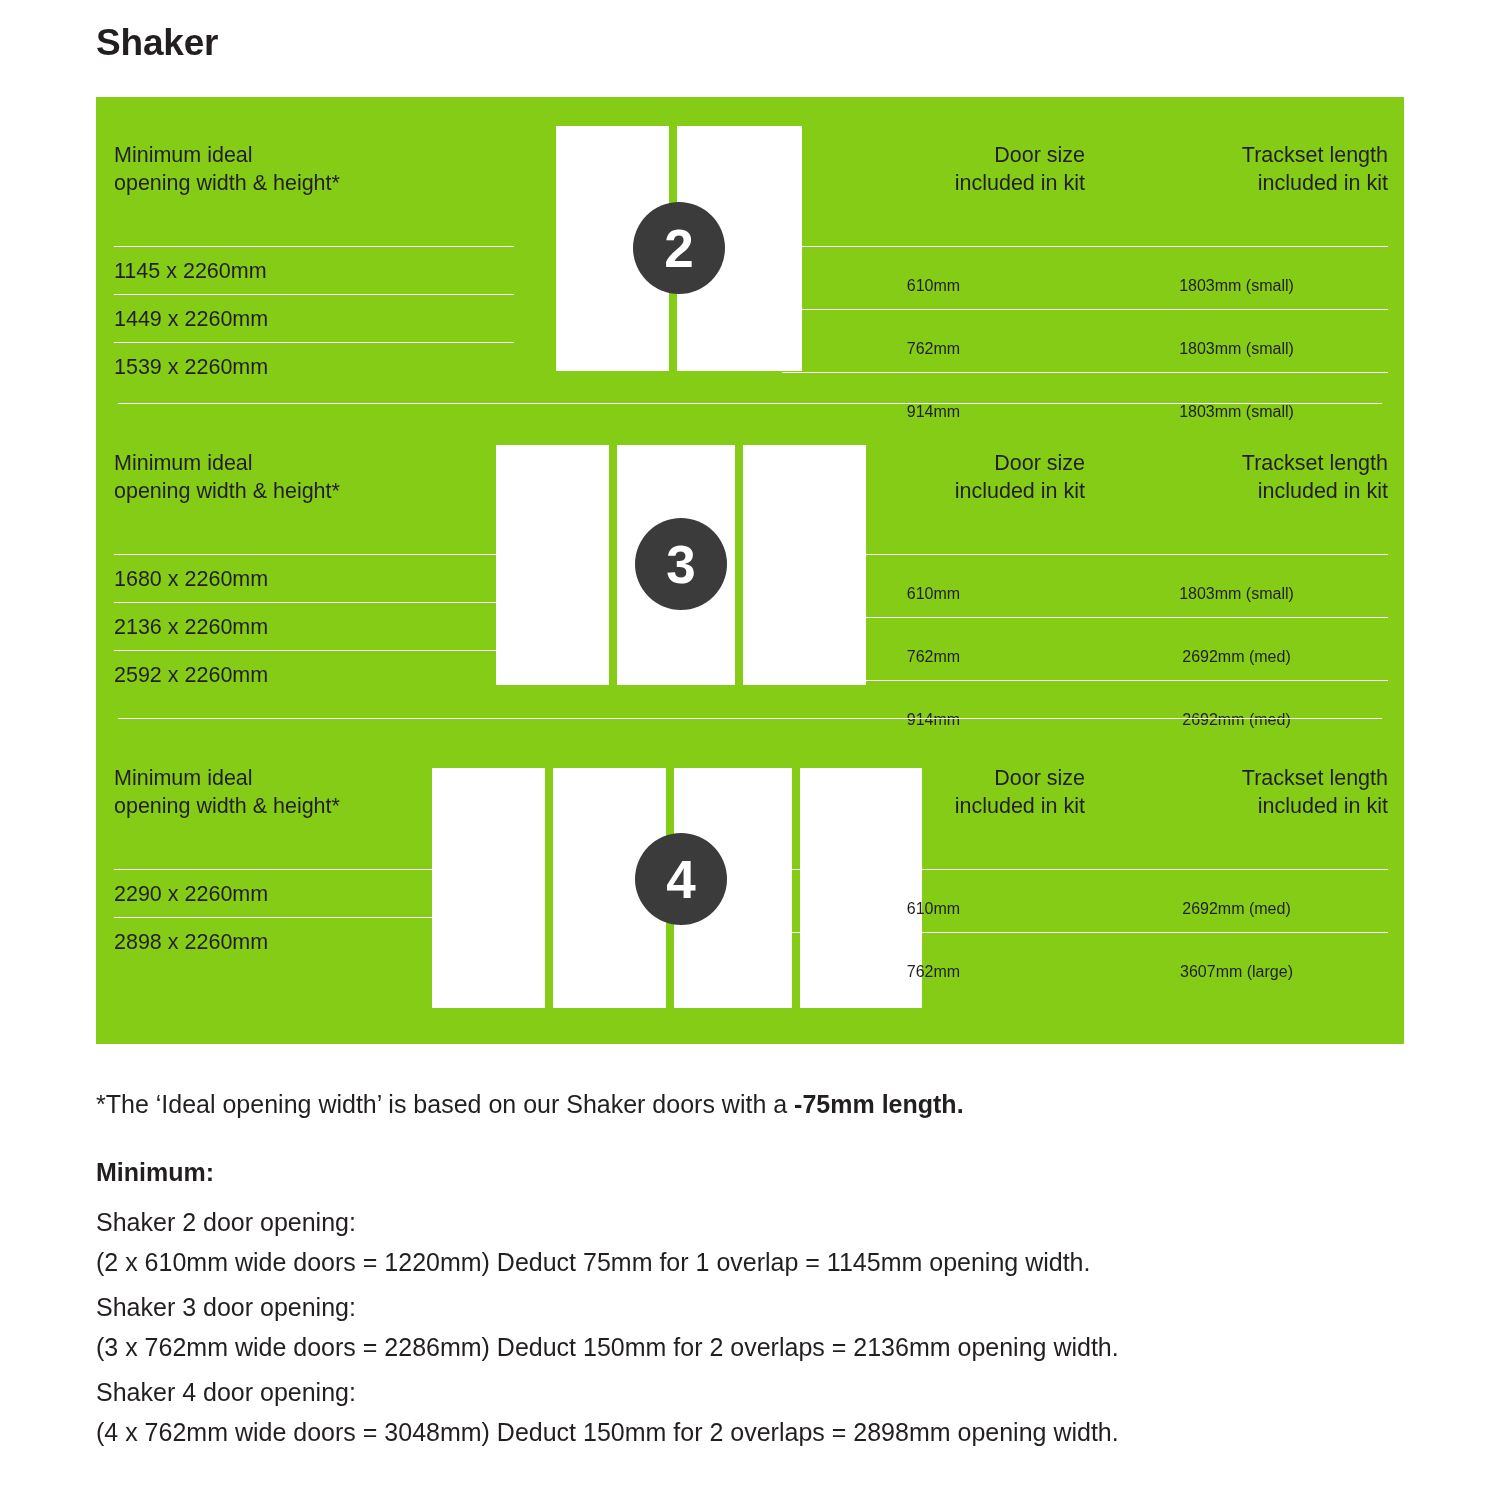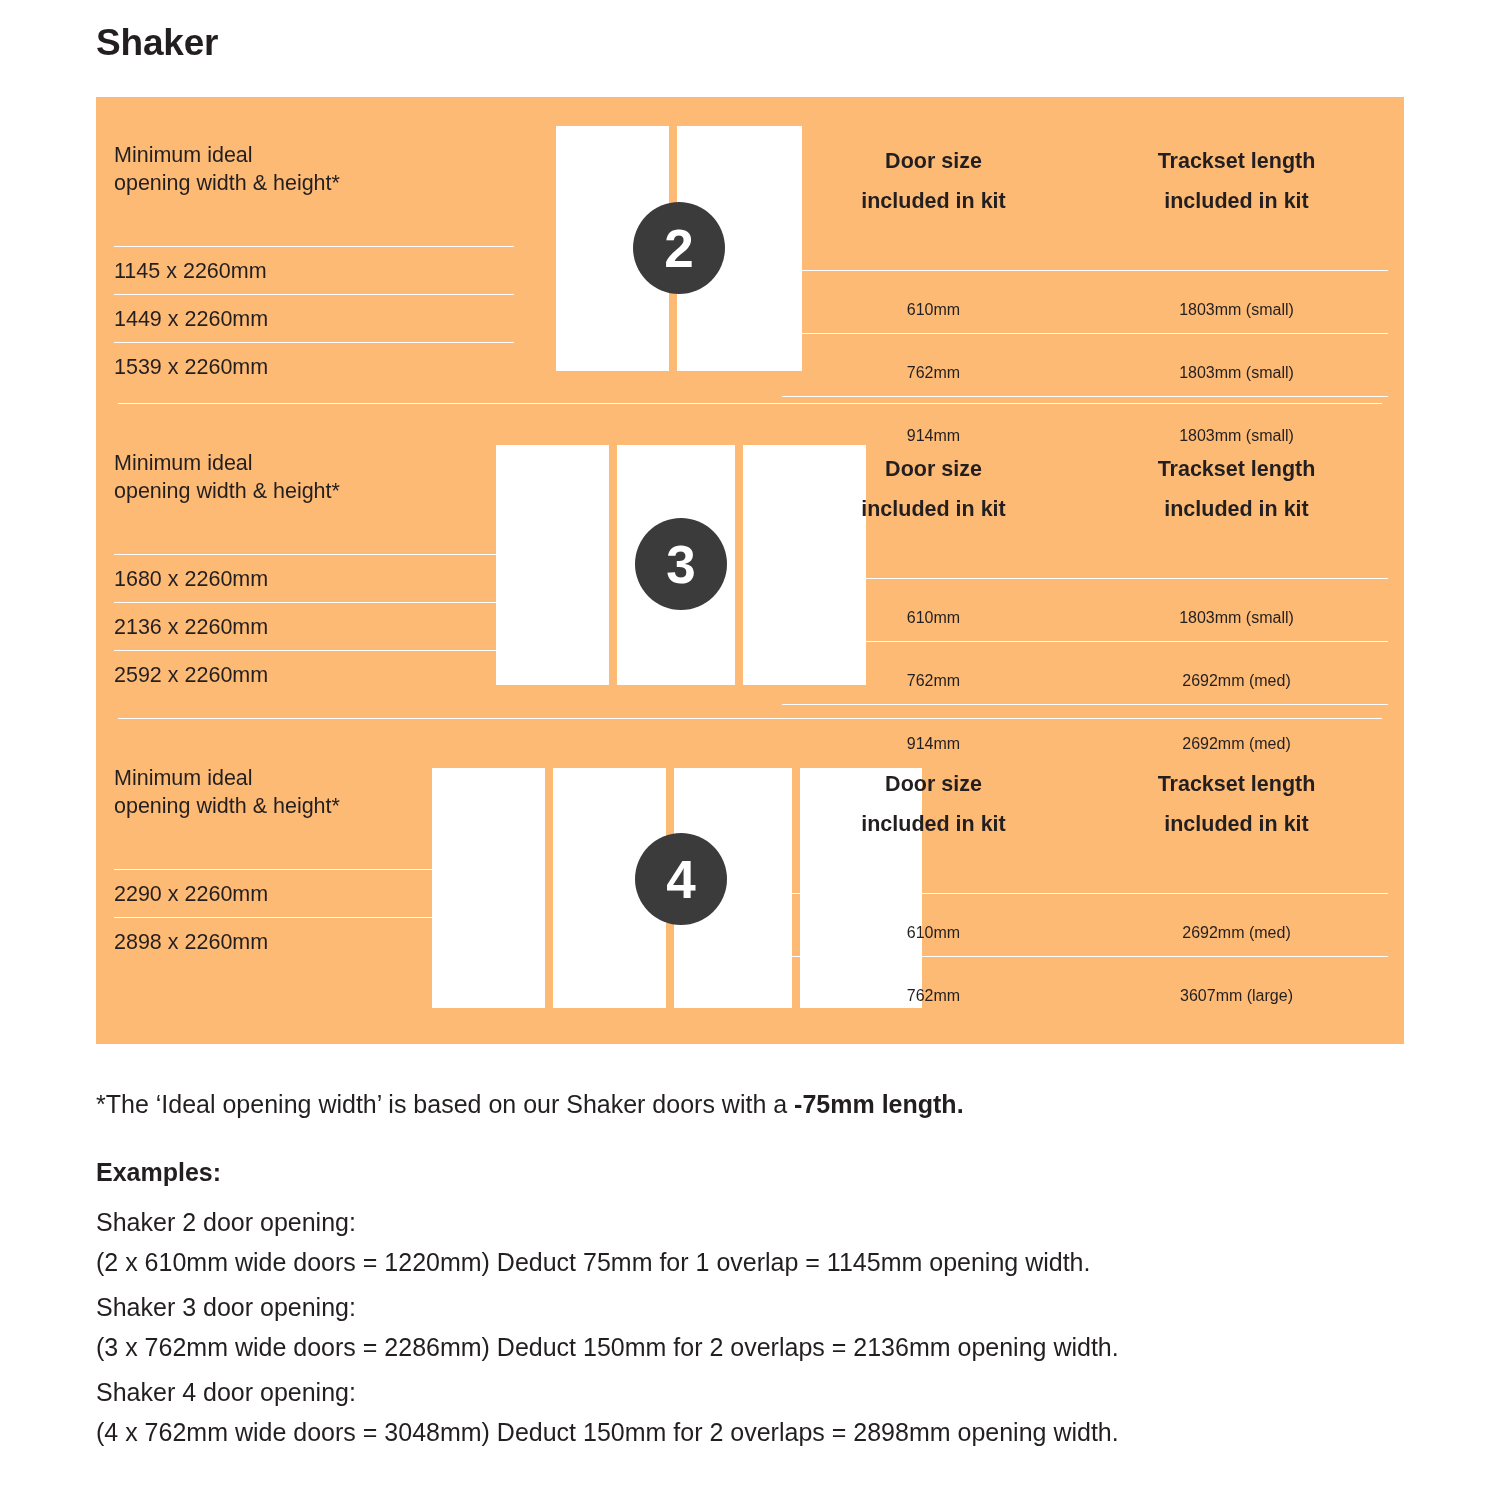--- a/index.html
+++ b/index.html
@@ -28,21 +28,21 @@
     font-size: 37px;
     font-weight: bold;
     letter-spacing: -0.2px;
   }
   .panel {
     position: absolute;
     left: 96px;
     top: 97px;
     width: 1308px;
     height: 947px;
-    background: #fdba74;
+    background: #84cc16;
   }
   .section {
     position: absolute;
     left: 0;
     width: 1308px;
   }
   .sec1 { top: 0; height: 308px; }
   .sec2 { top: 308px; height: 315px; }
   .sec3 { top: 623px; height: 324px; }
 
@@ -83,24 +83,23 @@
   }
   .rcols {
     display: flex;
   }
   .rcol {
     flex: 1;
     text-align: center;
   }
   .rcol-hdr {
     font-size: 21.5px;
-    line-height: 40px;
+    line-height: 28px;
     white-space: pre-line;
-    text-align: center;
-    font-weight: bold;
+    text-align: right;
   }
   .rrow {
     font-size: 16px;
     line-height: 24px;
     padding-top: 27px;
     padding-bottom: 11px;
     border-top: 1px solid #ffffff;
     text-align: center;
   }
 
@@ -282,21 +281,21 @@
         </div>
       </div>
     </div>
 
   </div>
 
   <div class="footnote" style="top:1087px;">
     <span>*The ‘Ideal opening width’ is based on our Shaker doors with a </span><b>-75mm length.</b>
   </div>
 
-  <div class="examples-head" style="top:1158px;">Examples:</div>
+  <div class="examples-head" style="top:1158px;">Minimum:</div>
 
   <div class="ex-line" style="top:1205px;">Shaker 2 door opening:</div>
   <div class="ex-line" style="top:1245px;">(2 x 610mm wide doors = 1220mm)  Deduct 75mm for 1 overlap = 1145mm opening width.</div>
   <div class="ex-line" style="top:1290px;">Shaker 3 door opening:</div>
   <div class="ex-line" style="top:1330px;">(3 x 762mm wide doors = 2286mm)  Deduct 150mm for 2 overlaps = 2136mm opening width.</div>
   <div class="ex-line" style="top:1375px;">Shaker 4 door opening:</div>
   <div class="ex-line" style="top:1415px;">(4 x 762mm wide doors = 3048mm)  Deduct 150mm for 2 overlaps = 2898mm opening width.</div>
 
 </div>
 

